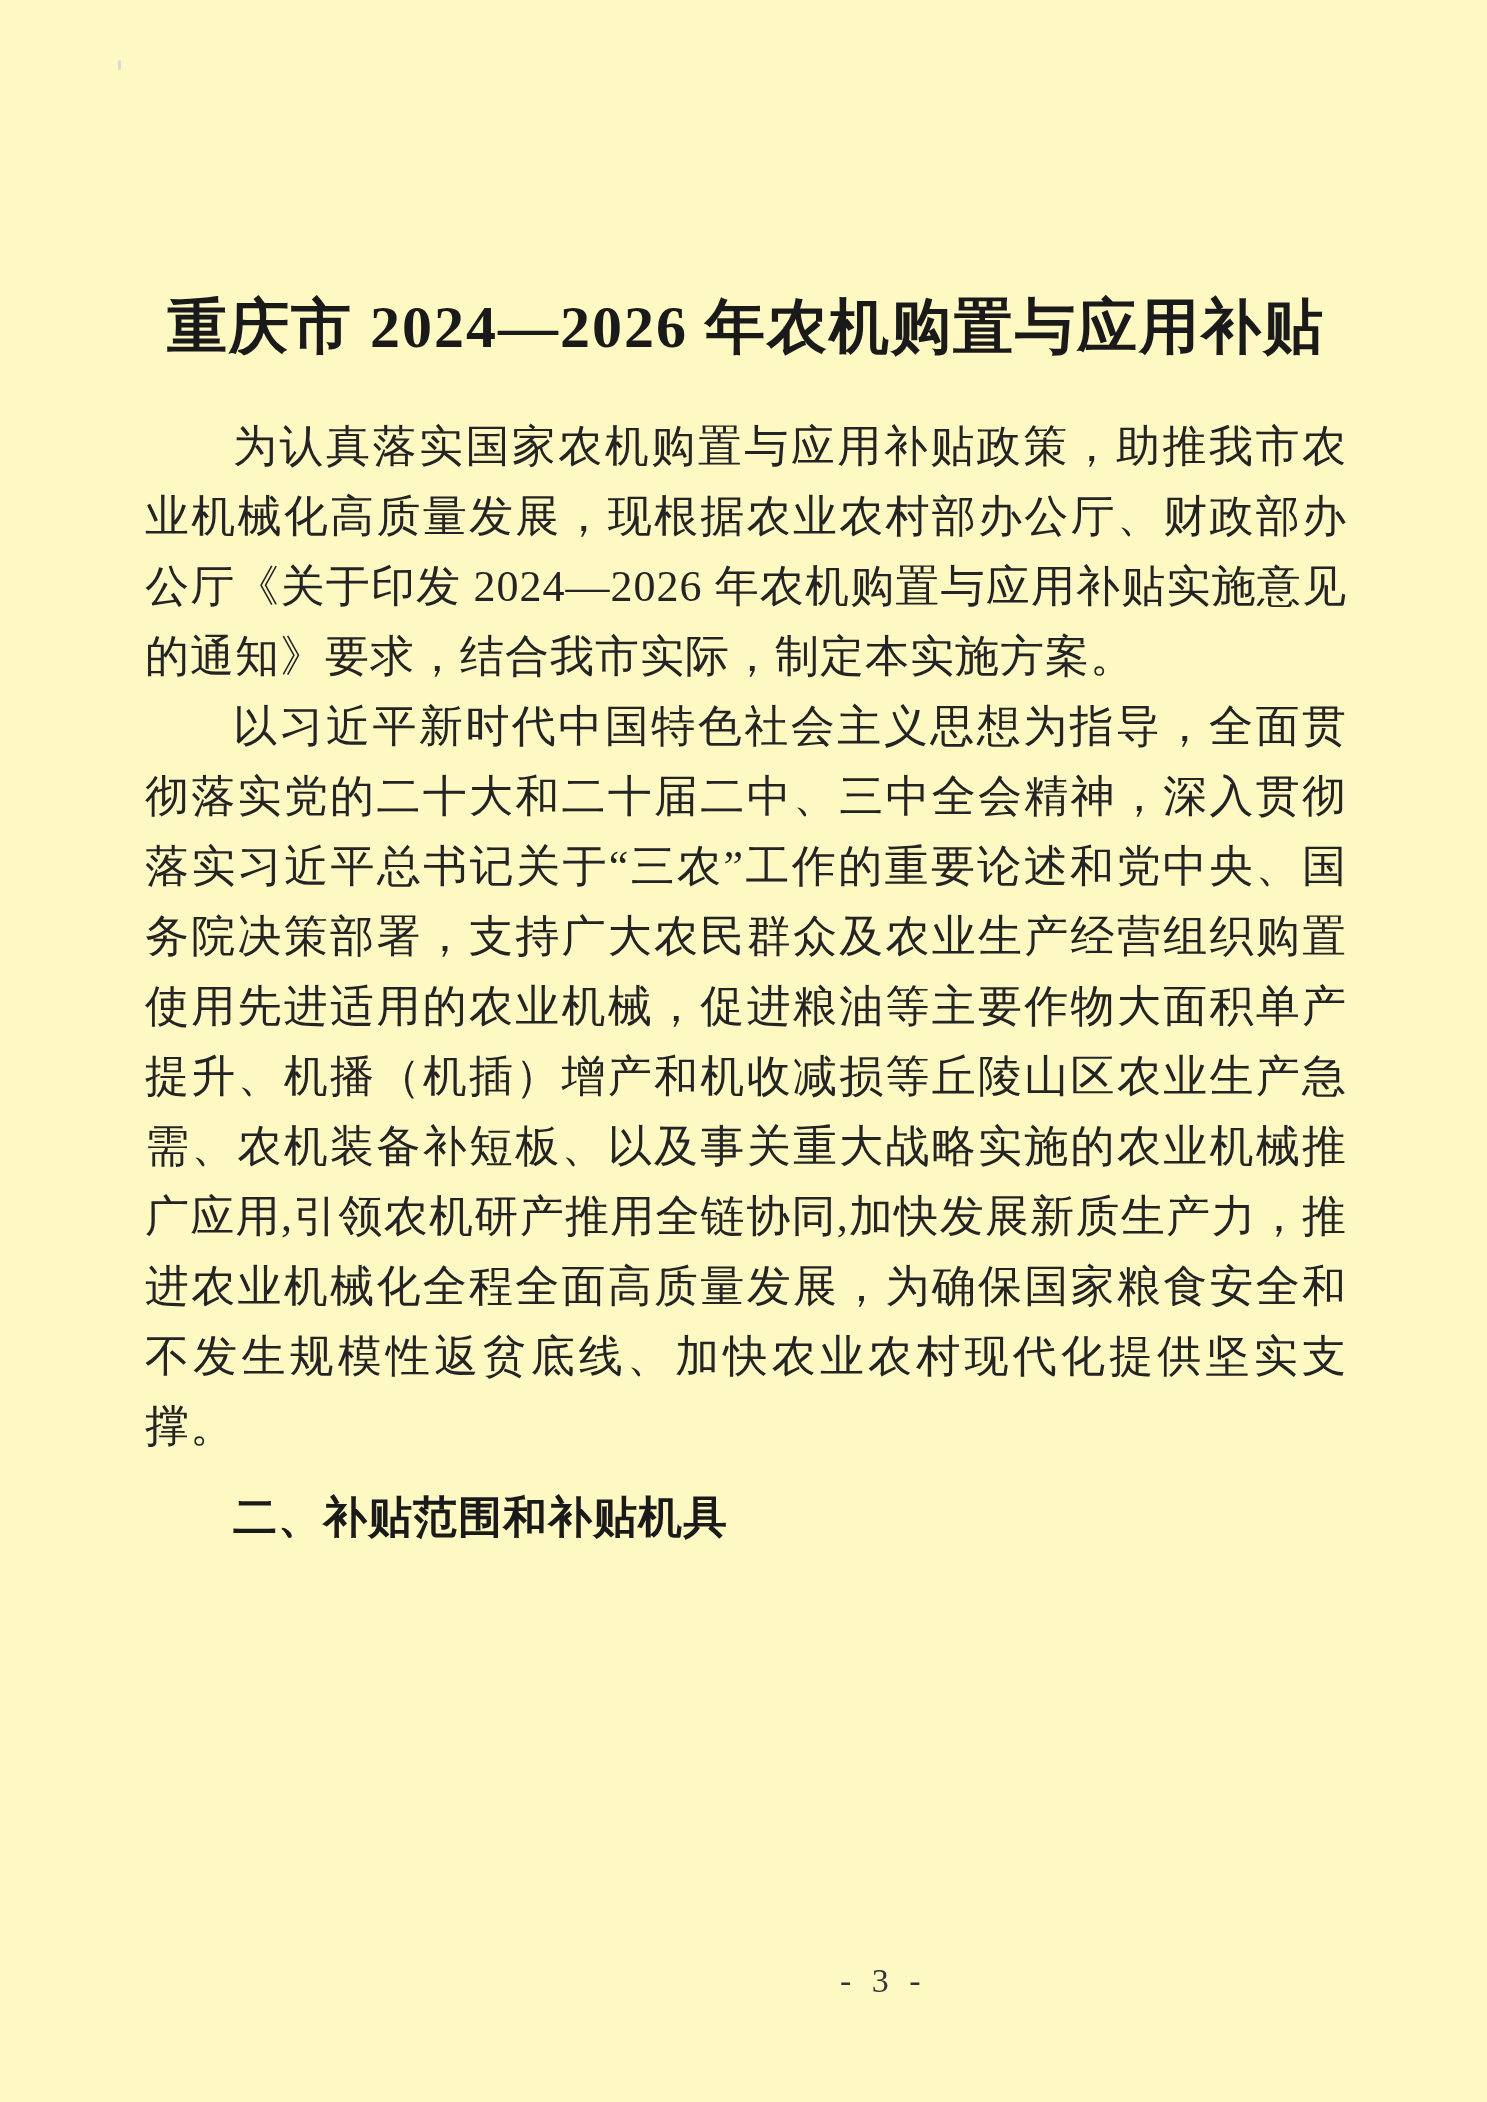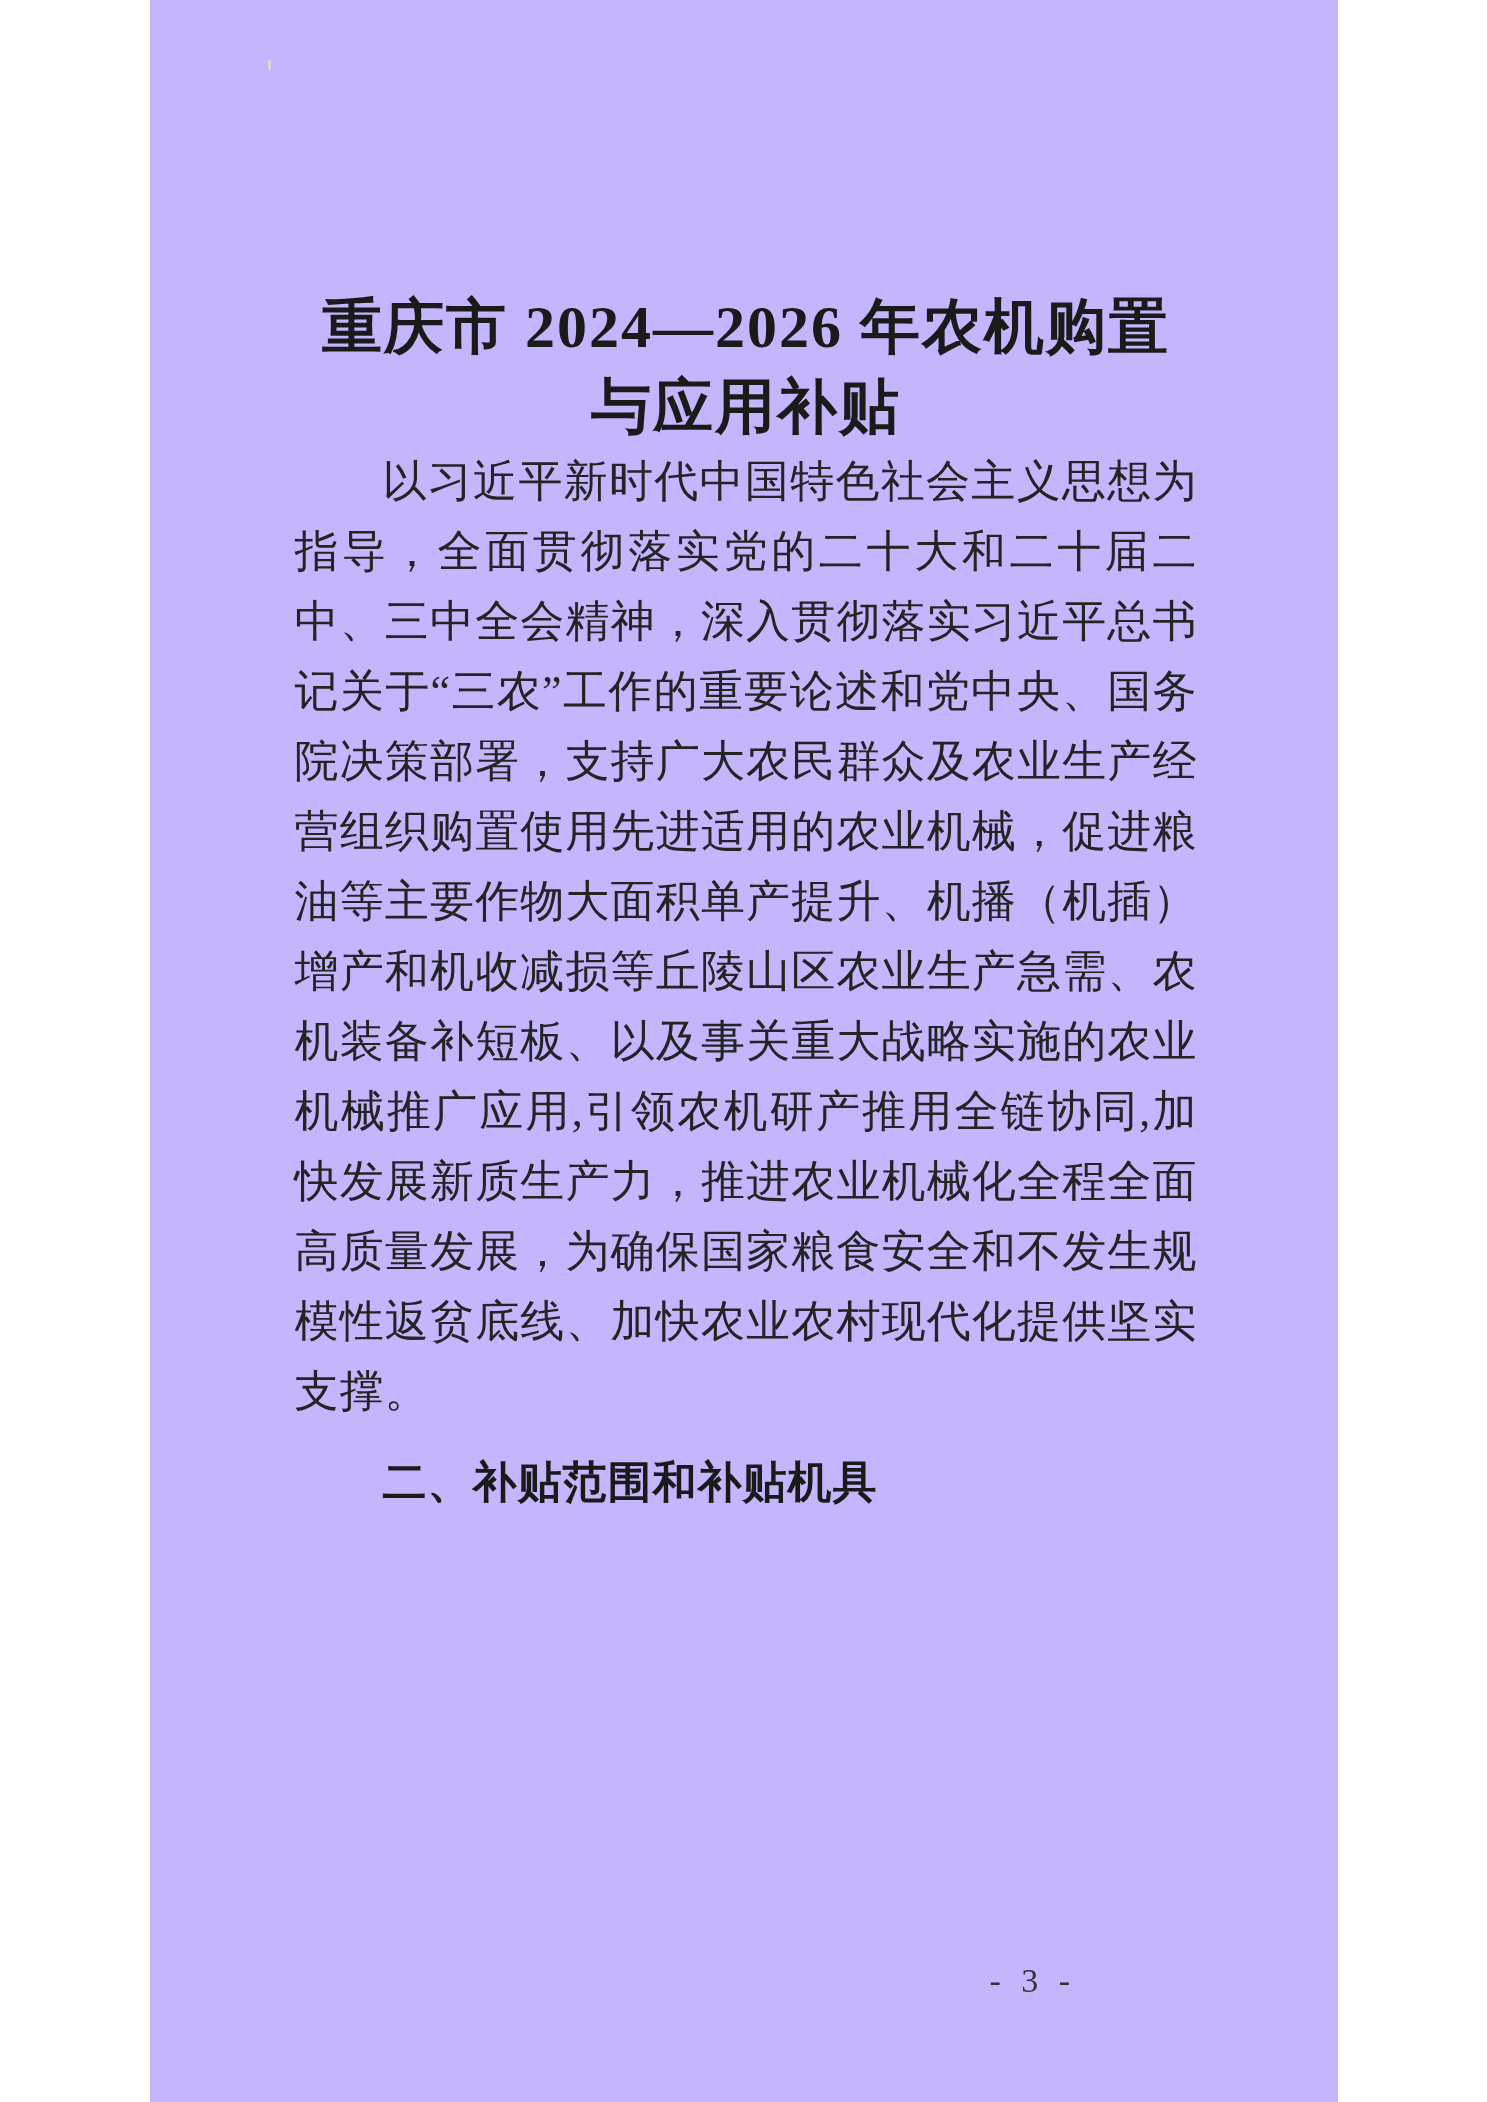--- a/index.html
+++ b/index.html
@@ -2,24 +2,24 @@
 <html><head>
 <meta charset="utf-8">
 <style>
   html, body {
     margin: 0;
     padding: 0;
     background: #ffffff;
   }
   .page {
     position: relative;
-    width: 1188px;
+    width: 1487px;
     height: 2102px;
     margin: 0 auto;
-    background: #c4b5fd;
+    background: #fef9c3;
     color: #1f1f1f;
     font-family: "Liberation Serif", serif;
     overflow: hidden;
   }
   .content {
     position: absolute;
     left: 145px;
     right: 140px;
     top: 287px;
   }
@@ -97,20 +97,21 @@
 <body>
 
 <div class="page">
   <span class="scan-artifact"></span>
 
   <div class="content">
     <h1 class="doc-title">
       <span class="title-line">重庆市 2024—2026 年农机购置与应用补贴</span>
     </h1>
 
+    <p class="body-para para-intro">为认真落实国家农机购置与应用补贴政策，助推我市农业机械化高质量发展，现根据农业农村部办公厅、财政部办公厅《关于印发 2024—2026 年农机购置与应用补贴实施意见的通知》要求，结合我市实际，制定本实施方案。</p>
 
 
     <p class="body-para">以习近平新时代中国特色社会主义思想为指导，全面贯彻落实党的二十大和二十届二中、三中全会精神，深入贯彻落实习近平总书记关于“三农”工作的重要论述和党中央、国务院决策部署，支持广大农民群众及农业生产经营组织购置使用先进适用的农业机械，促进粮油等主要作物大面积单产提升、机播（机插）增产和机收减损等丘陵山区农业生产急需、农机装备补短板、以及事关重大战略实施的农业机械推广应用,引领农机研产推用全链协同,加快发展新质生产力，推进农业机械化全程全面高质量发展，为确保国家粮食安全和不发生规模性返贫底线、加快农业农村现代化提供坚实支撑。</p>
 
     <h2 class="section-heading section-heading-2">二、补贴范围和补贴机具</h2>
 
 
   </div>
 
   <div class="page-number">- 3 -</div>

